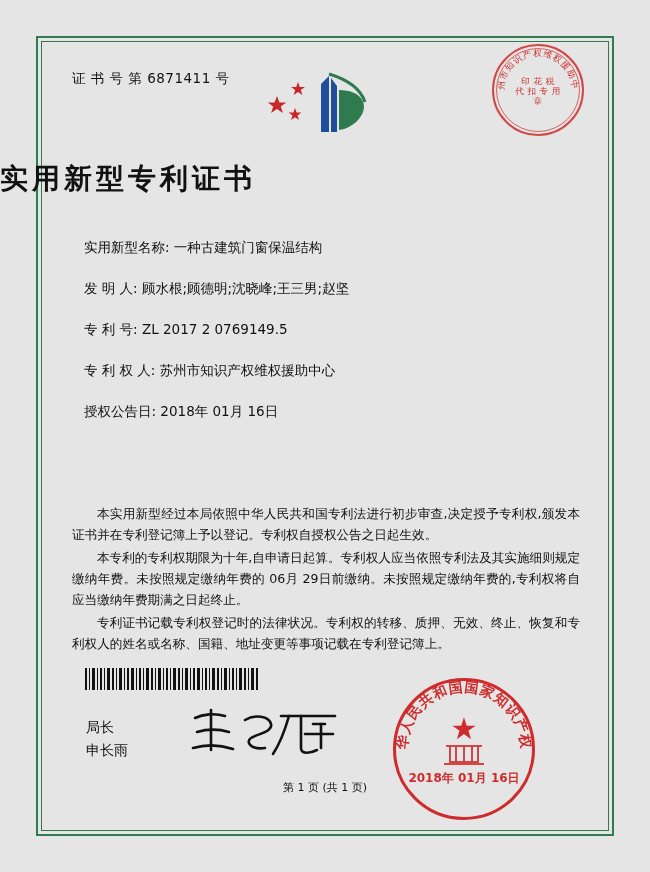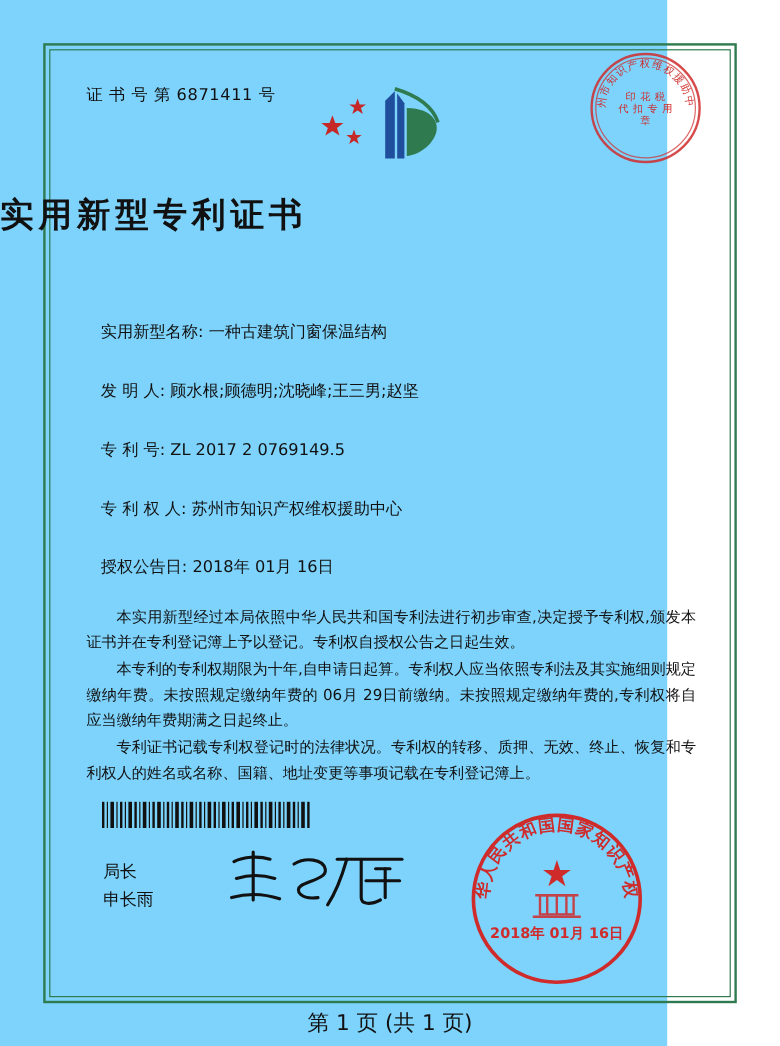--- a/index.html
+++ b/index.html
@@ -12,22 +12,22 @@
     height: 872px;
     position: relative;
     font-family: "DejaVu Sans", "Liberation Sans", sans-serif;
     color: #1a1a1a;
     overflow: hidden;
   }
 
   .page {
     position: absolute;
     left: 0; top: 0;
-    width: 556px; height: 872px;
-    background: #7dd3fc;
+    width: 650px; height: 872px;
+    background: #e5e5e5;
   }
 
   
   .frame-outer {
     position: absolute;
     left: 36px; top: 36px;
     width: 578px; height: 800px;
     border: 2px solid #2f7a4f;
     box-sizing: border-box;
   }
@@ -112,21 +112,20 @@
     position: absolute;
     left: 84px; top: 238px;
     width: 480px;
     font-size: 13.5px;
     line-height: 19px;
     color: #111;
   }
   .field-row {
     margin-bottom: 22px;
     white-space: nowrap;
-    margin-top: 30px;
   }
   .field-label {
     display: inline-block;
     color: #111;
   }
   .field-value {
     display: inline;
     color: #111;
   }
 
@@ -211,24 +210,24 @@
   }
   .bseal-inner-emblem {
     position: absolute;
     left: 43px; top: 58px;
     width: 56px; height: 34px;
     opacity: 0.85;
   }
 
   .page-footer {
     position: absolute;
-    left: 0; top: 840px;
+    left: 0; top: 780px;
     width: 650px;
     text-align: center;
-    font-size: 18px;
+    font-size: 11px;
     color: #111;
   }
 </style>
 </head>
 <body>
 
 <div class="page">
 
   <div class="frame-outer"></div>
   <div class="frame-inner"></div>

